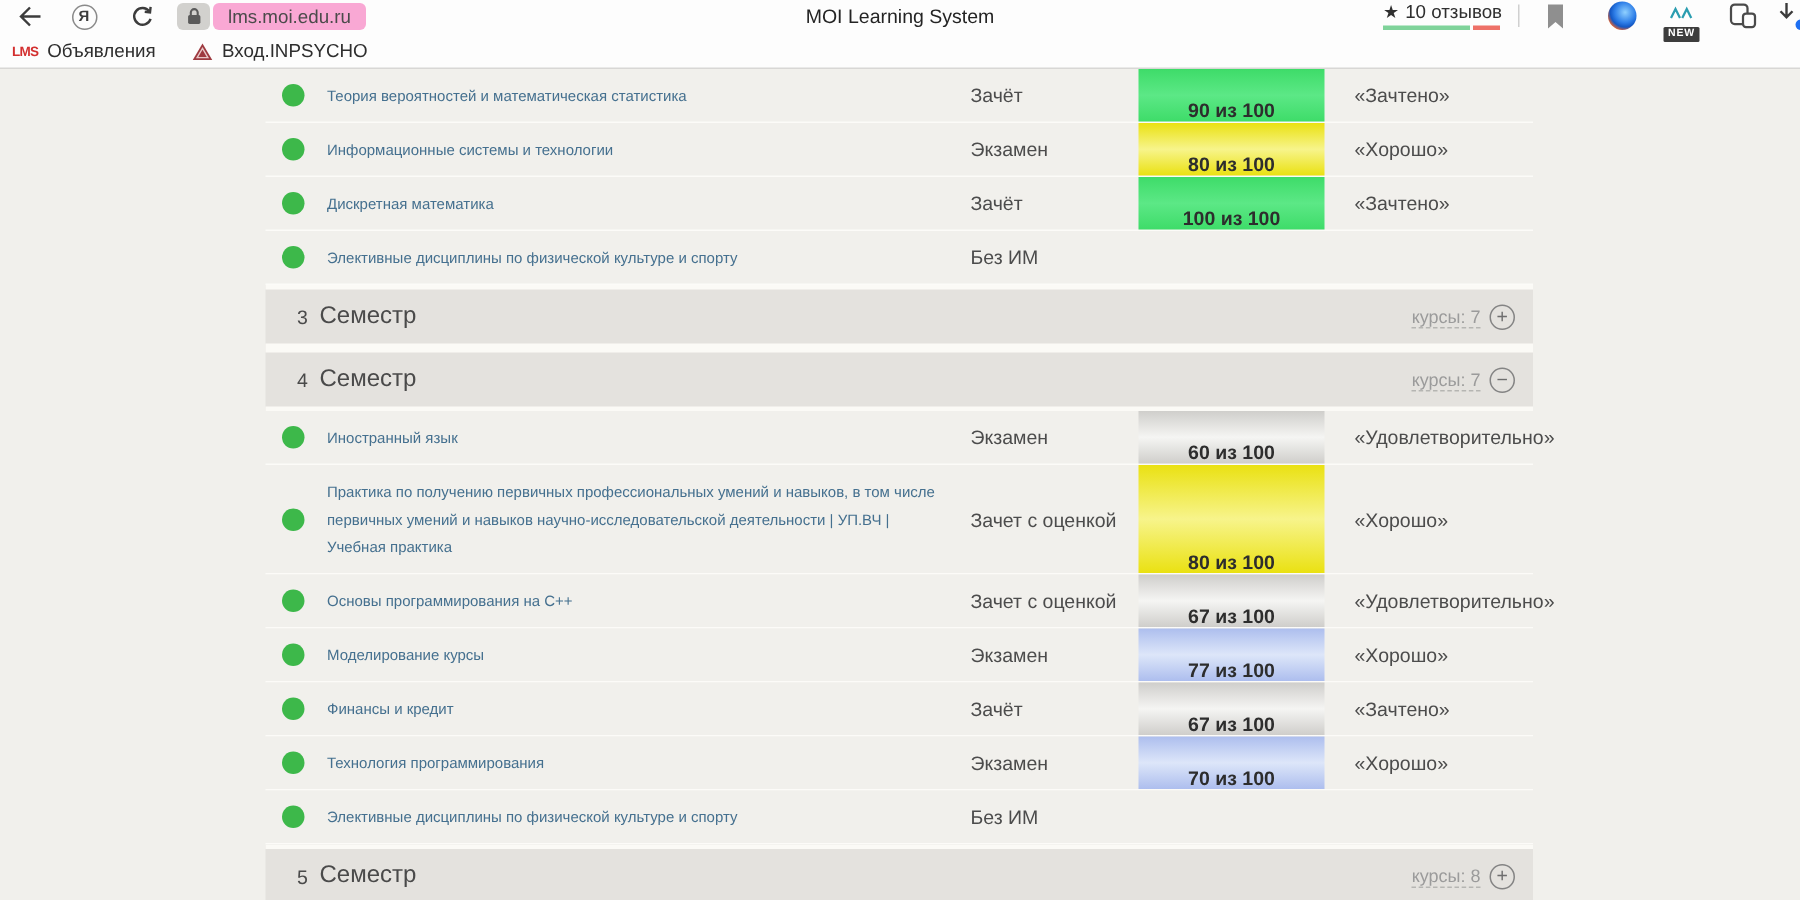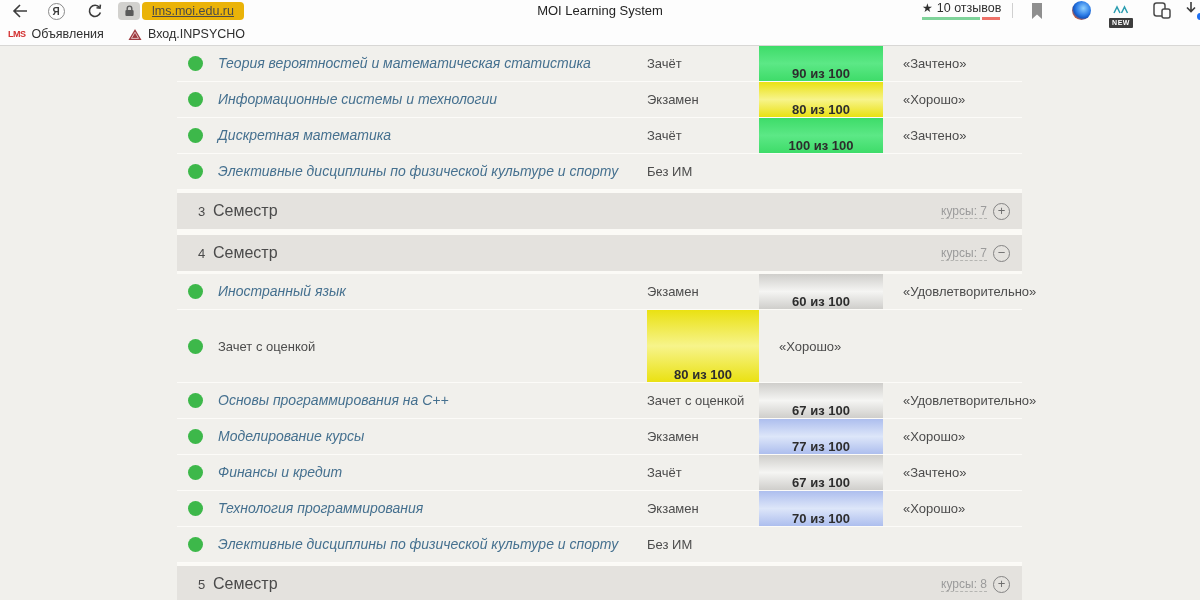--- a/index.html
+++ b/index.html
@@ -13,21 +13,21 @@
   .abs { position:absolute; }
   .vc { display:flex; align-items:center; }
 
   .nav-btn { top:2px; width:20px; height:18px; display:flex; align-items:center; justify-content:center; cursor:pointer; }
   #back-btn { left:10px; }
   #yandex-btn { left:46px; }
   #yandex-btn .ycirc { width:17px; height:17px; border:1.4px solid #8a8a8a; border-radius:50%; display:flex; align-items:center; justify-content:center; font-size:10px; font-weight:bold; color:#3c3c3c; }
   #reload-btn { left:84px; }
 
   #lock-badge { left:118px; top:2px; width:22px; height:18px; background:#d2d1ce; border-radius:4px; display:flex; align-items:center; justify-content:center; }
-  #url-pill { left:142px; top:2px; height:18px; background:#eab308; border-radius:4px; padding:0 10px; display:flex; align-items:center; font-size:12.5px; color:#4a4a4a; min-width:100px; cursor:text;text-decoration:underline; }
+  #url-pill { left:142px; top:2px; height:18px; background:#f9a8d4; border-radius:4px; padding:0 10px; display:flex; align-items:center; font-size:12.5px; color:#4a4a4a; min-width:100px; cursor:text; }
 
   #page-title { left:0; right:0; top:3px; text-align:center; font-size:13px; color:#242424; pointer-events:none; }
 
   #rating { left:922px; top:1px; cursor:pointer; }
   #rating .star { font-size:12px; color:#2f2f2f; margin-right:4px; }
   #rating .rtxt { font-size:12.5px; color:#2f2f2f; }
   #rating-bar { left:922px; top:17px; width:78px; height:3px; display:flex; }
   #rating-bar .g { width:58px; background:#7fd39a; margin-right:2px; }
   #rating-bar .r { width:18px; background:#ee7168; }
   #chrome-sep { left:1012px; top:3px; width:1px; height:15px; background:#d0d0d0; }
@@ -50,21 +50,21 @@
   
   #grades-table { position:absolute; left:177px; top:46px; width:845px; }
 
   .row { background:#f1f0ec; border-bottom:1px solid #fcfbf8; }
   .row.course { display:grid; grid-template-columns:41px 429px 112px 124px 1fr; align-items:center; min-height:36px; }
   .row.course.tall { min-height:73px; }
 
   .dot-cell { padding-left:11px; }
   .status-dot { display:block; width:15px; height:15px; border-radius:50%; background:#3db84a; }
   .name-cell { padding:4px 14px 4px 0; }
-  .course-link { color:#45708f; font-size:14px; text-decoration:none; line-height:1.45; cursor:pointer;font-style:italic; }
+  .course-link { color:#45708f; font-size:10px; text-decoration:none; line-height:1.45; cursor:pointer; }
   .exam-cell { font-size:13px; color:#4c4c4c; padding-right:4px; }
   .score-cell { align-self:stretch; display:flex; align-items:flex-end; justify-content:center; }
   .score-val { font-size:13px; font-weight:bold; color:#2d2d2d; }
   .grade-cell { font-size:13px; color:#4c4c4c; padding-left:20px; }
 
   .row.semester { height:42px; background:#e4e2de; border-top:3px solid #fbfaf6; border-bottom:3px solid #fbfaf6; display:flex; align-items:center; padding:0 12px 0 21px; }
   .sem-num { font-size:13px; color:#4a4a4a; width:15px; }
   .sem-label { font-size:16px; color:#4a4a4a; }
   .sem-right { margin-left:auto; display:flex; align-items:center; gap:6px; }
   .courses-link { font-size:12px; color:#9b9b9b; border-bottom:1px dashed #b5b5b2; cursor:pointer; }
@@ -237,20 +237,23 @@
     <div class="score-cell" style="background: linear-gradient(rgb(207, 206, 203) 0%, rgb(245, 245, 243) 50%, rgb(207, 206, 203) 100%);">
       <span class="score-val">60 из 100</span>
     </div>
     <div class="grade-cell">«Удовлетворительно»</div>
   </div>
 
   <div class="row course tall">
     <div class="dot-cell">
       <span class="status-dot"></span>
     </div>
+    <div class="name-cell">
+      <a class="course-link">Практика по получению первичных профессиональных умений и навыков, в том числе первичных умений и навыков научно-исследовательской деятельности | УП.ВЧ | Учебная практика</a>
+    </div>
     <div class="exam-cell">Зачет с оценкой</div>
     <div class="score-cell" style="background: linear-gradient(rgb(234, 225, 18) 0%, rgb(247, 244, 139) 50%, rgb(234, 225, 18) 100%);">
       <span class="score-val">80 из 100</span>
     </div>
     <div class="grade-cell">«Хорошо»</div>
   </div>
 
   <div class="row course">
     <div class="dot-cell">
       <span class="status-dot"></span>

